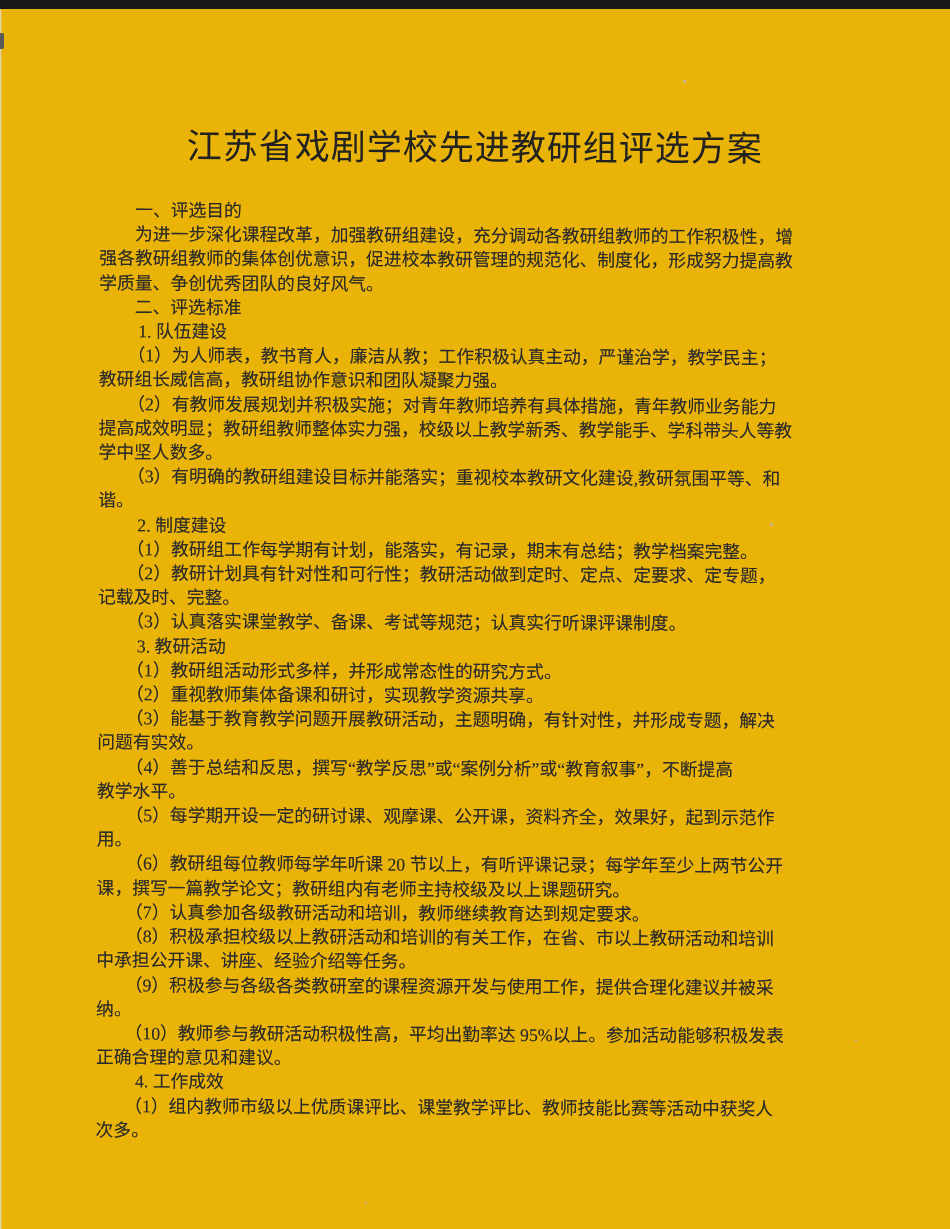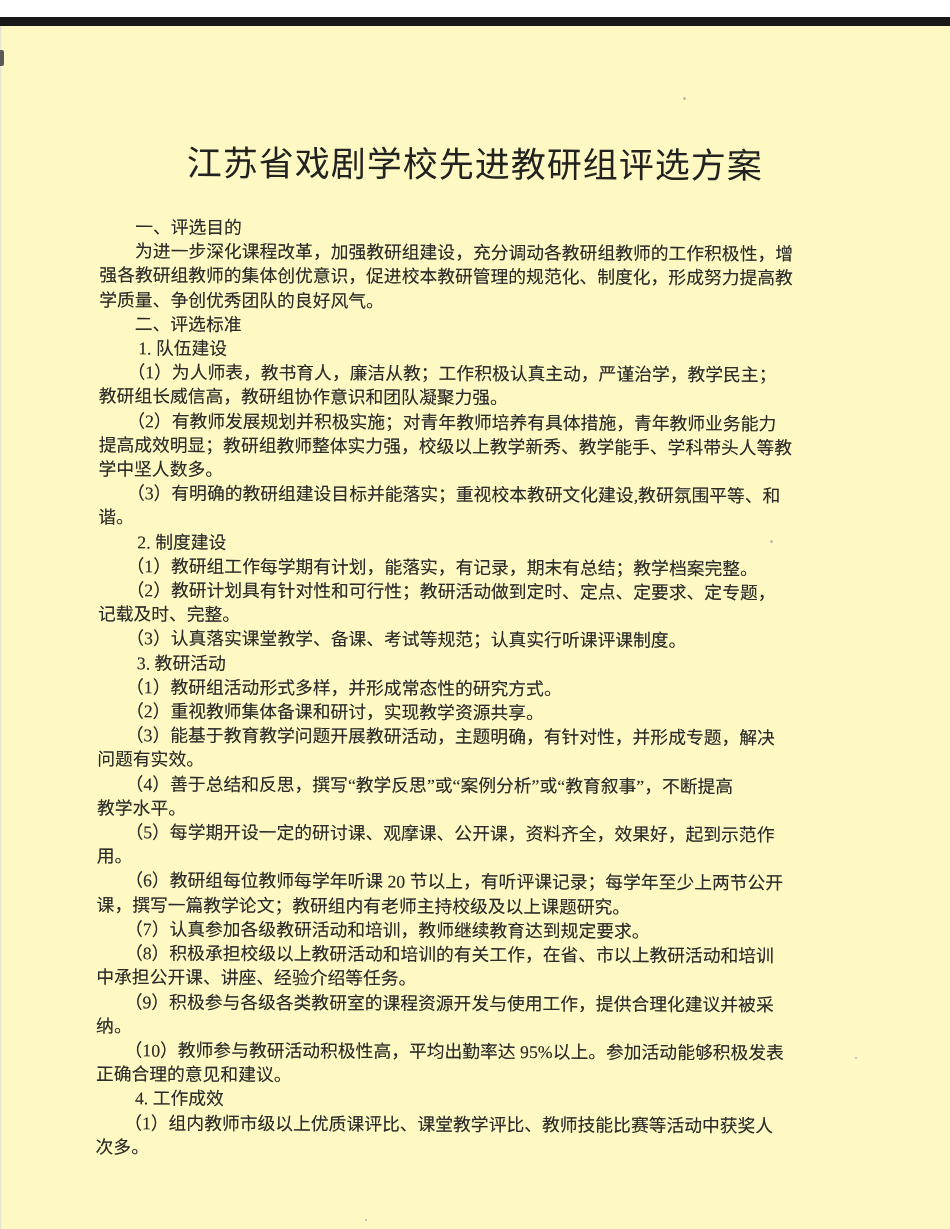--- a/index.html
+++ b/index.html
@@ -10,22 +10,21 @@
   body {
     width: 950px;
     height: 1229px;
     overflow: hidden;
     position: relative;
     font-family: "Liberation Serif", "DejaVu Serif", serif;
   }
   .scan-page {
     position: absolute;
     inset: 0;
-    background: #fef9c3;
-    margin-top: 17px;
+    background: #eab308;
   }
   .scan-top-bar {
     position: absolute;
     top: 0; left: 0;
     width: 950px;
     height: 9px;
     background: #181818;
   }
   .scan-left-edge {
     position: absolute;

